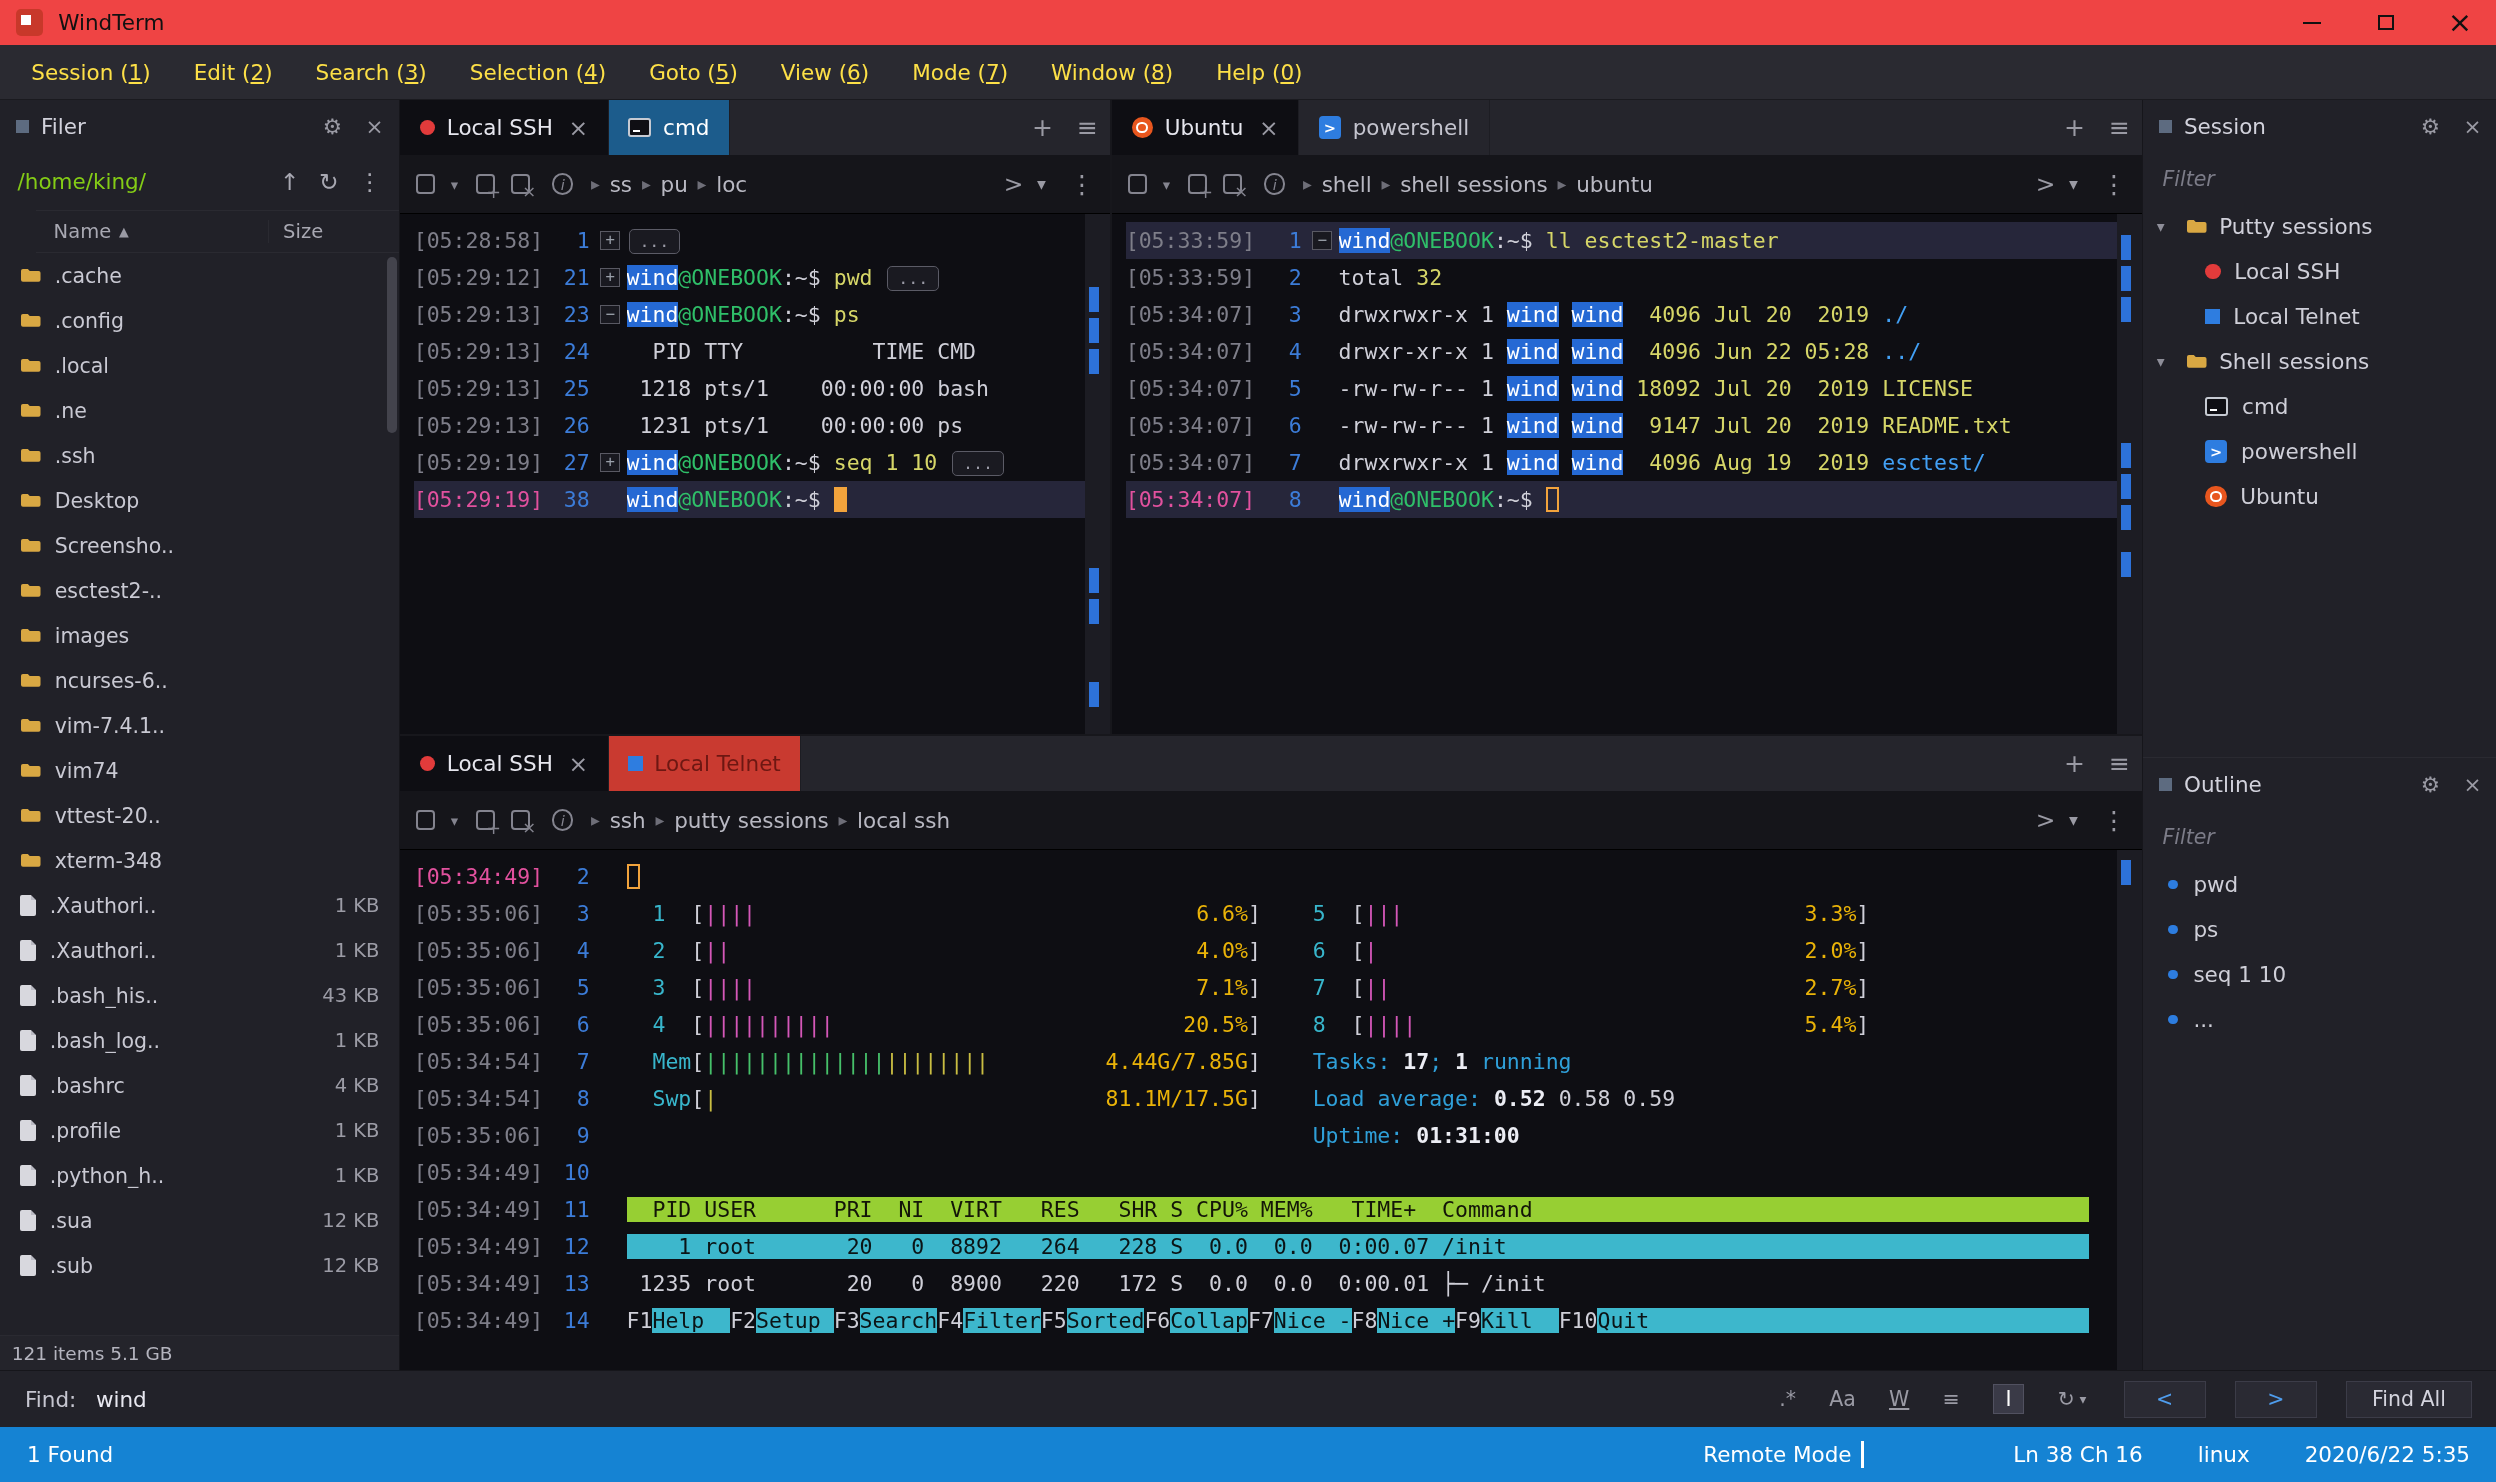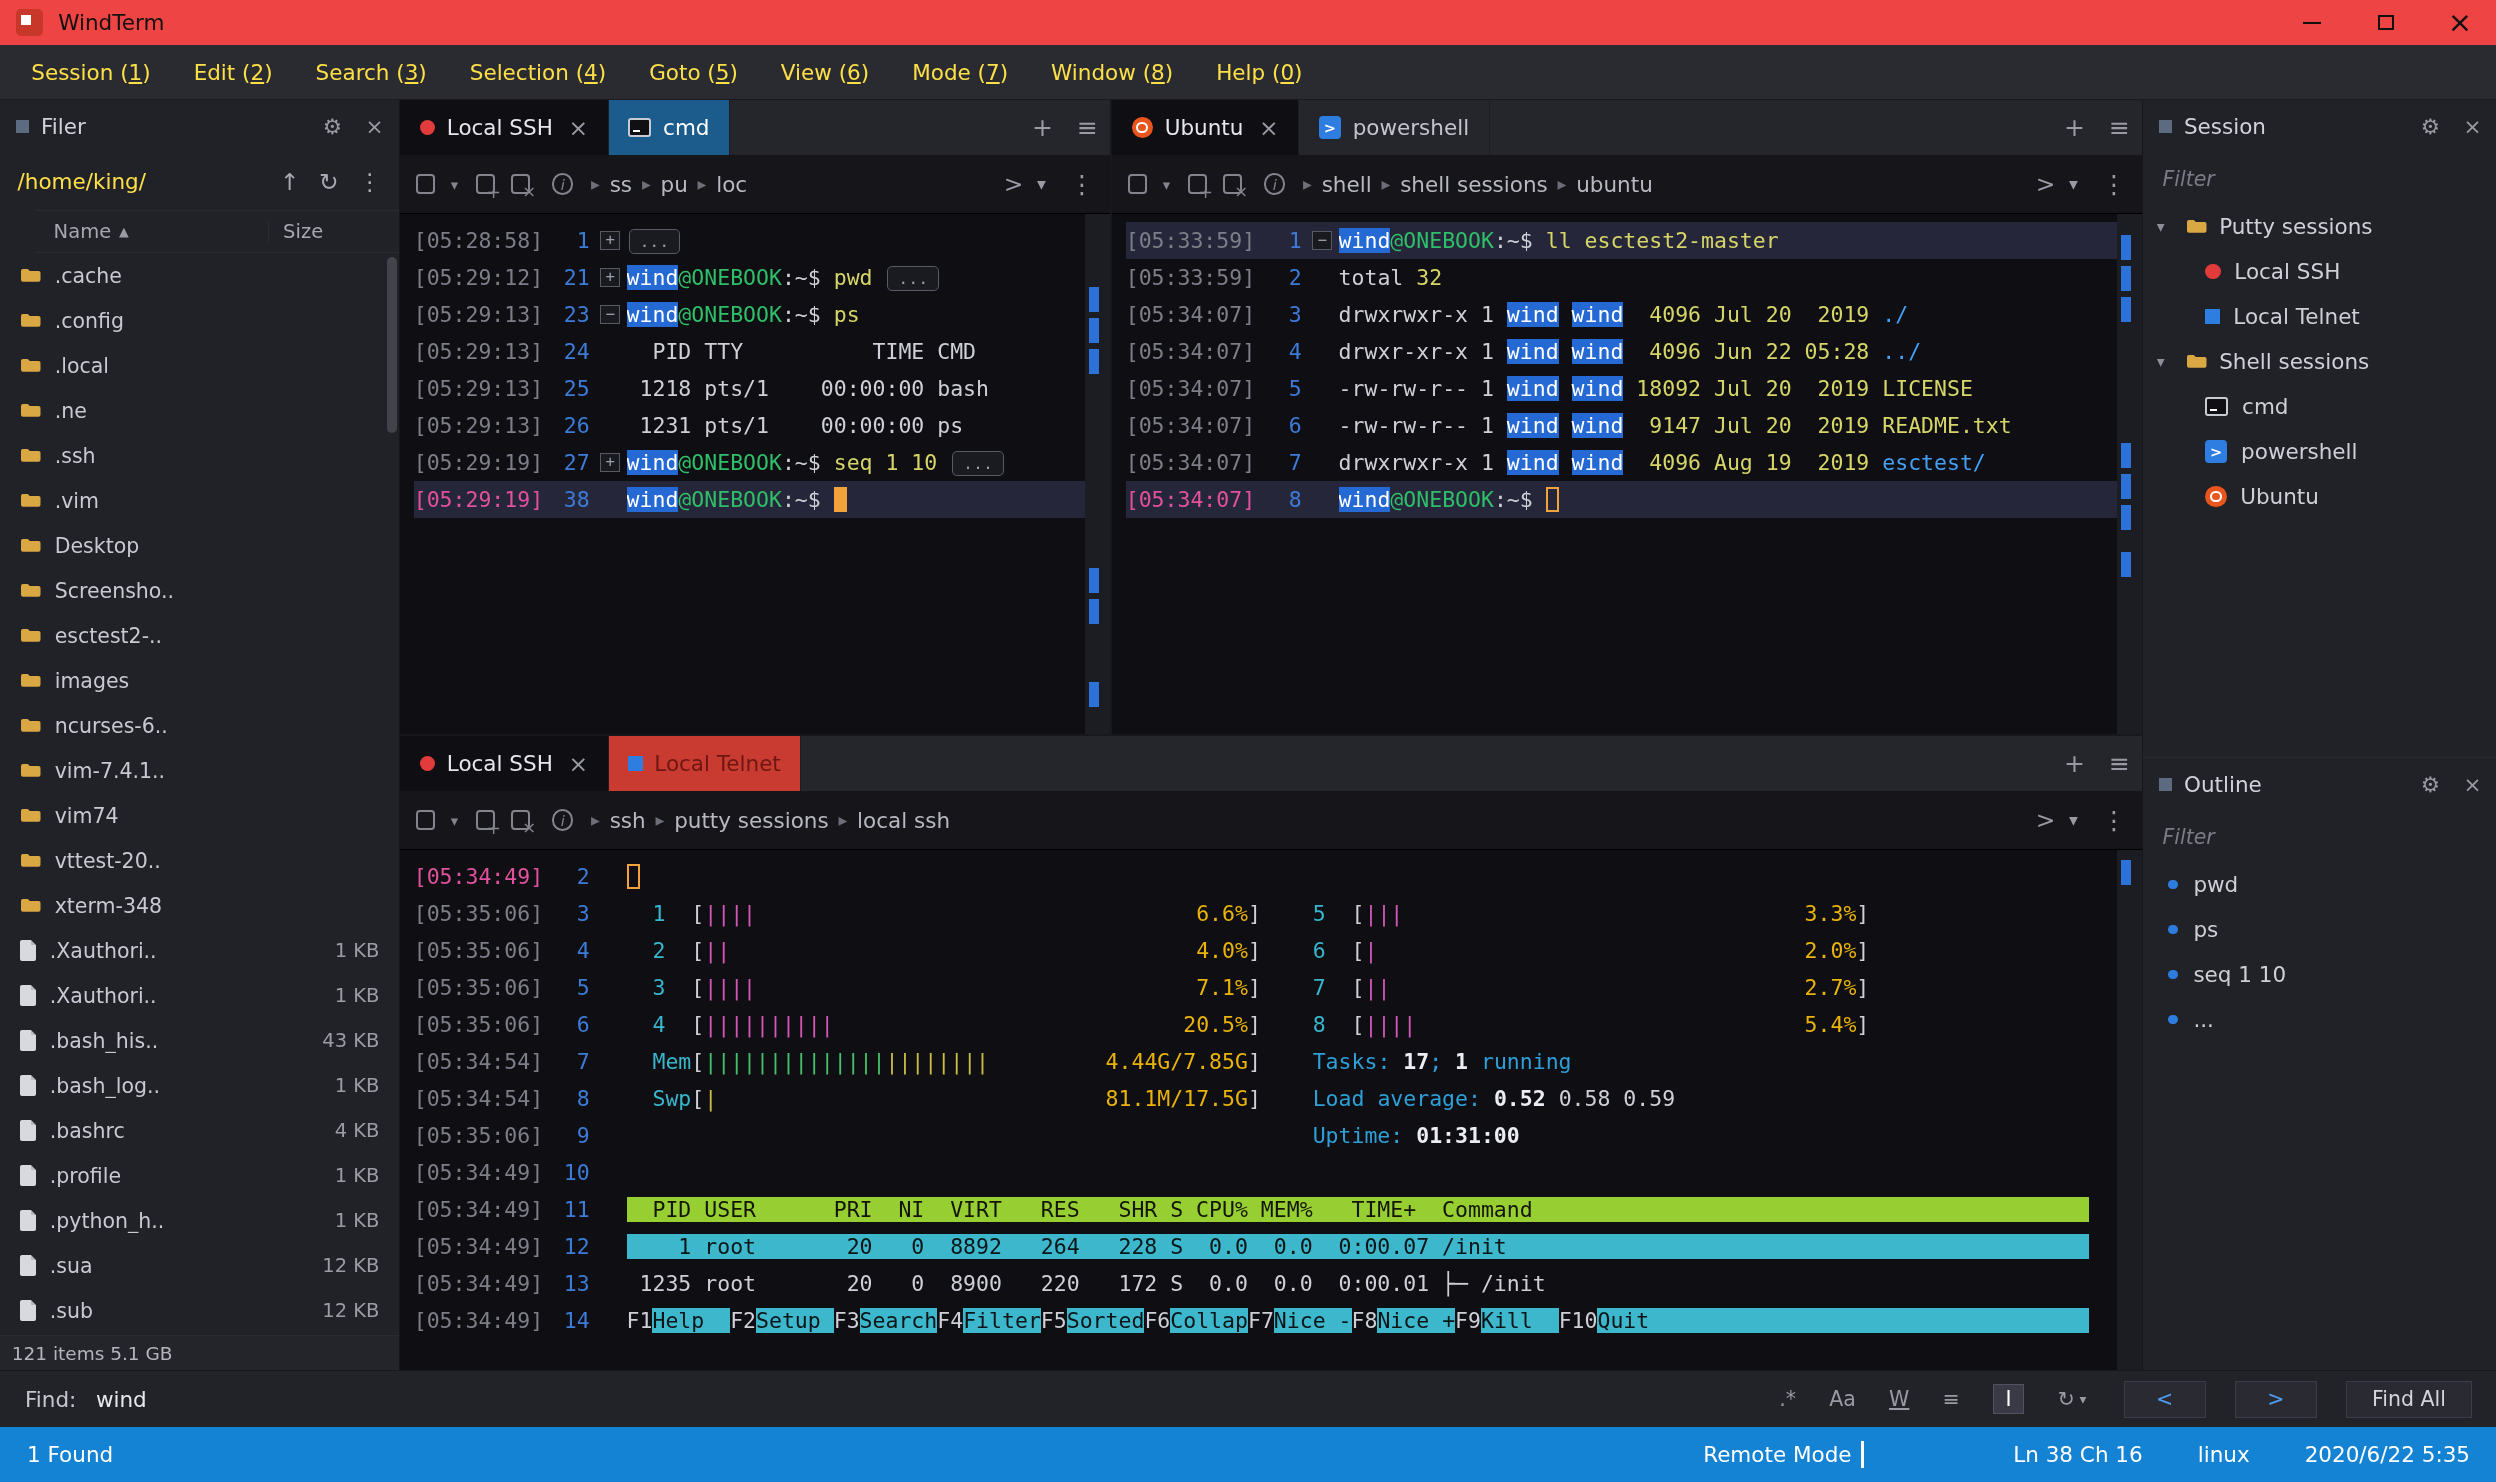--- a/index.html
+++ b/index.html
@@ -26,21 +26,21 @@
   .bodyrow{flex:1;display:flex;min-height:0;}
   .spacer{flex:1;}
 
   
   .filer{width:400px;flex:none;background:#212128;display:flex;flex-direction:column;border-right:1px solid #16161b;min-height:0;}
   .panel-hdr{height:53px;display:flex;align-items:center;padding:0 15.6px;flex:none;gap:11.7px;}
   .phdr-ic{width:13.7px;height:13.7px;background:#5d6b80;flex:none;}
   .phdr-title{font-size:21.5px;color:#d2d2dc;}
   .phdr-btn{color:#9a9aa4;font-size:21.5px;margin-left:11.7px;}
   .pathrow{height:57px;display:flex;align-items:center;padding:0 17.6px;flex:none;gap:19.5px;}
-  .path{font-size:21.5px;color:#fde047;text-align:center;}
+  .path{font-size:21.5px;color:#84cc16;text-align:center;}
   .pr-btn{color:#a8a8b2;font-size:23.4px;}
   .colhdr{height:43px;display:flex;align-items:center;padding:0 17.6px;border-top:1px solid #2a2a31;border-bottom:1px solid #2a2a31;color:#a8a8b2;font-size:19.5px;flex:none;margin-left:36px;}
   .col-name{flex:1;display:flex;gap:7.8px;align-items:center;}
   .sort{font-size:12.7px;color:#9a9aa4;}
   .col-size{width:113px;border-left:1px solid #2a2a31;padding-left:13.7px;}
   .f-list-wrap{flex:1;position:relative;overflow:hidden;min-height:0;}
   .f-list{position:absolute;left:0;right:13.7px;top:0;}
   .f-row{height:45px;display:flex;align-items:center;padding:0 5.9px 0 19.5px;gap:13.7px;font-size:20.5px;color:#c9c9d3;}
   .f-name{flex:1;white-space:nowrap;overflow:hidden;}
   .f-size{color:#9c9ca6;font-size:19.5px;width:94px;text-align:right;flex:none;}
@@ -245,29 +245,20 @@
               </span>
               <span class="f-name">.ssh</span>
               <span class="f-size"></span>
             </div>
             <div class="f-row">
               <span class="ic-folder">
                 <svg width="21.5" height="16.6" viewBox="0 0 22 17">
                   <path d="M1 4 Q1 2 3 2 L8 2 L10 4 L19 4 Q21 4 21 6 L21 13 Q21 15 19 15 L3 15 Q1 15 1 13 Z" fill="#d9a843"></path>
                 </svg>
               </span>
-              <span class="f-name">.vim</span>
-              <span class="f-size"></span>
-            </div>
-            <div class="f-row">
-              <span class="ic-folder">
-                <svg width="21.5" height="16.6" viewBox="0 0 22 17">
-                  <path d="M1 4 Q1 2 3 2 L8 2 L10 4 L19 4 Q21 4 21 6 L21 13 Q21 15 19 15 L3 15 Q1 15 1 13 Z" fill="#d9a843"></path>
-                </svg>
-              </span>
               <span class="f-name">Desktop</span>
               <span class="f-size"></span>
             </div>
             <div class="f-row">
               <span class="ic-folder">
                 <svg width="21.5" height="16.6" viewBox="0 0 22 17">
                   <path d="M1 4 Q1 2 3 2 L8 2 L10 4 L19 4 Q21 4 21 6 L21 13 Q21 15 19 15 L3 15 Q1 15 1 13 Z" fill="#d9a843"></path>
                 </svg>
               </span>
               <span class="f-name">Screensho..</span>

